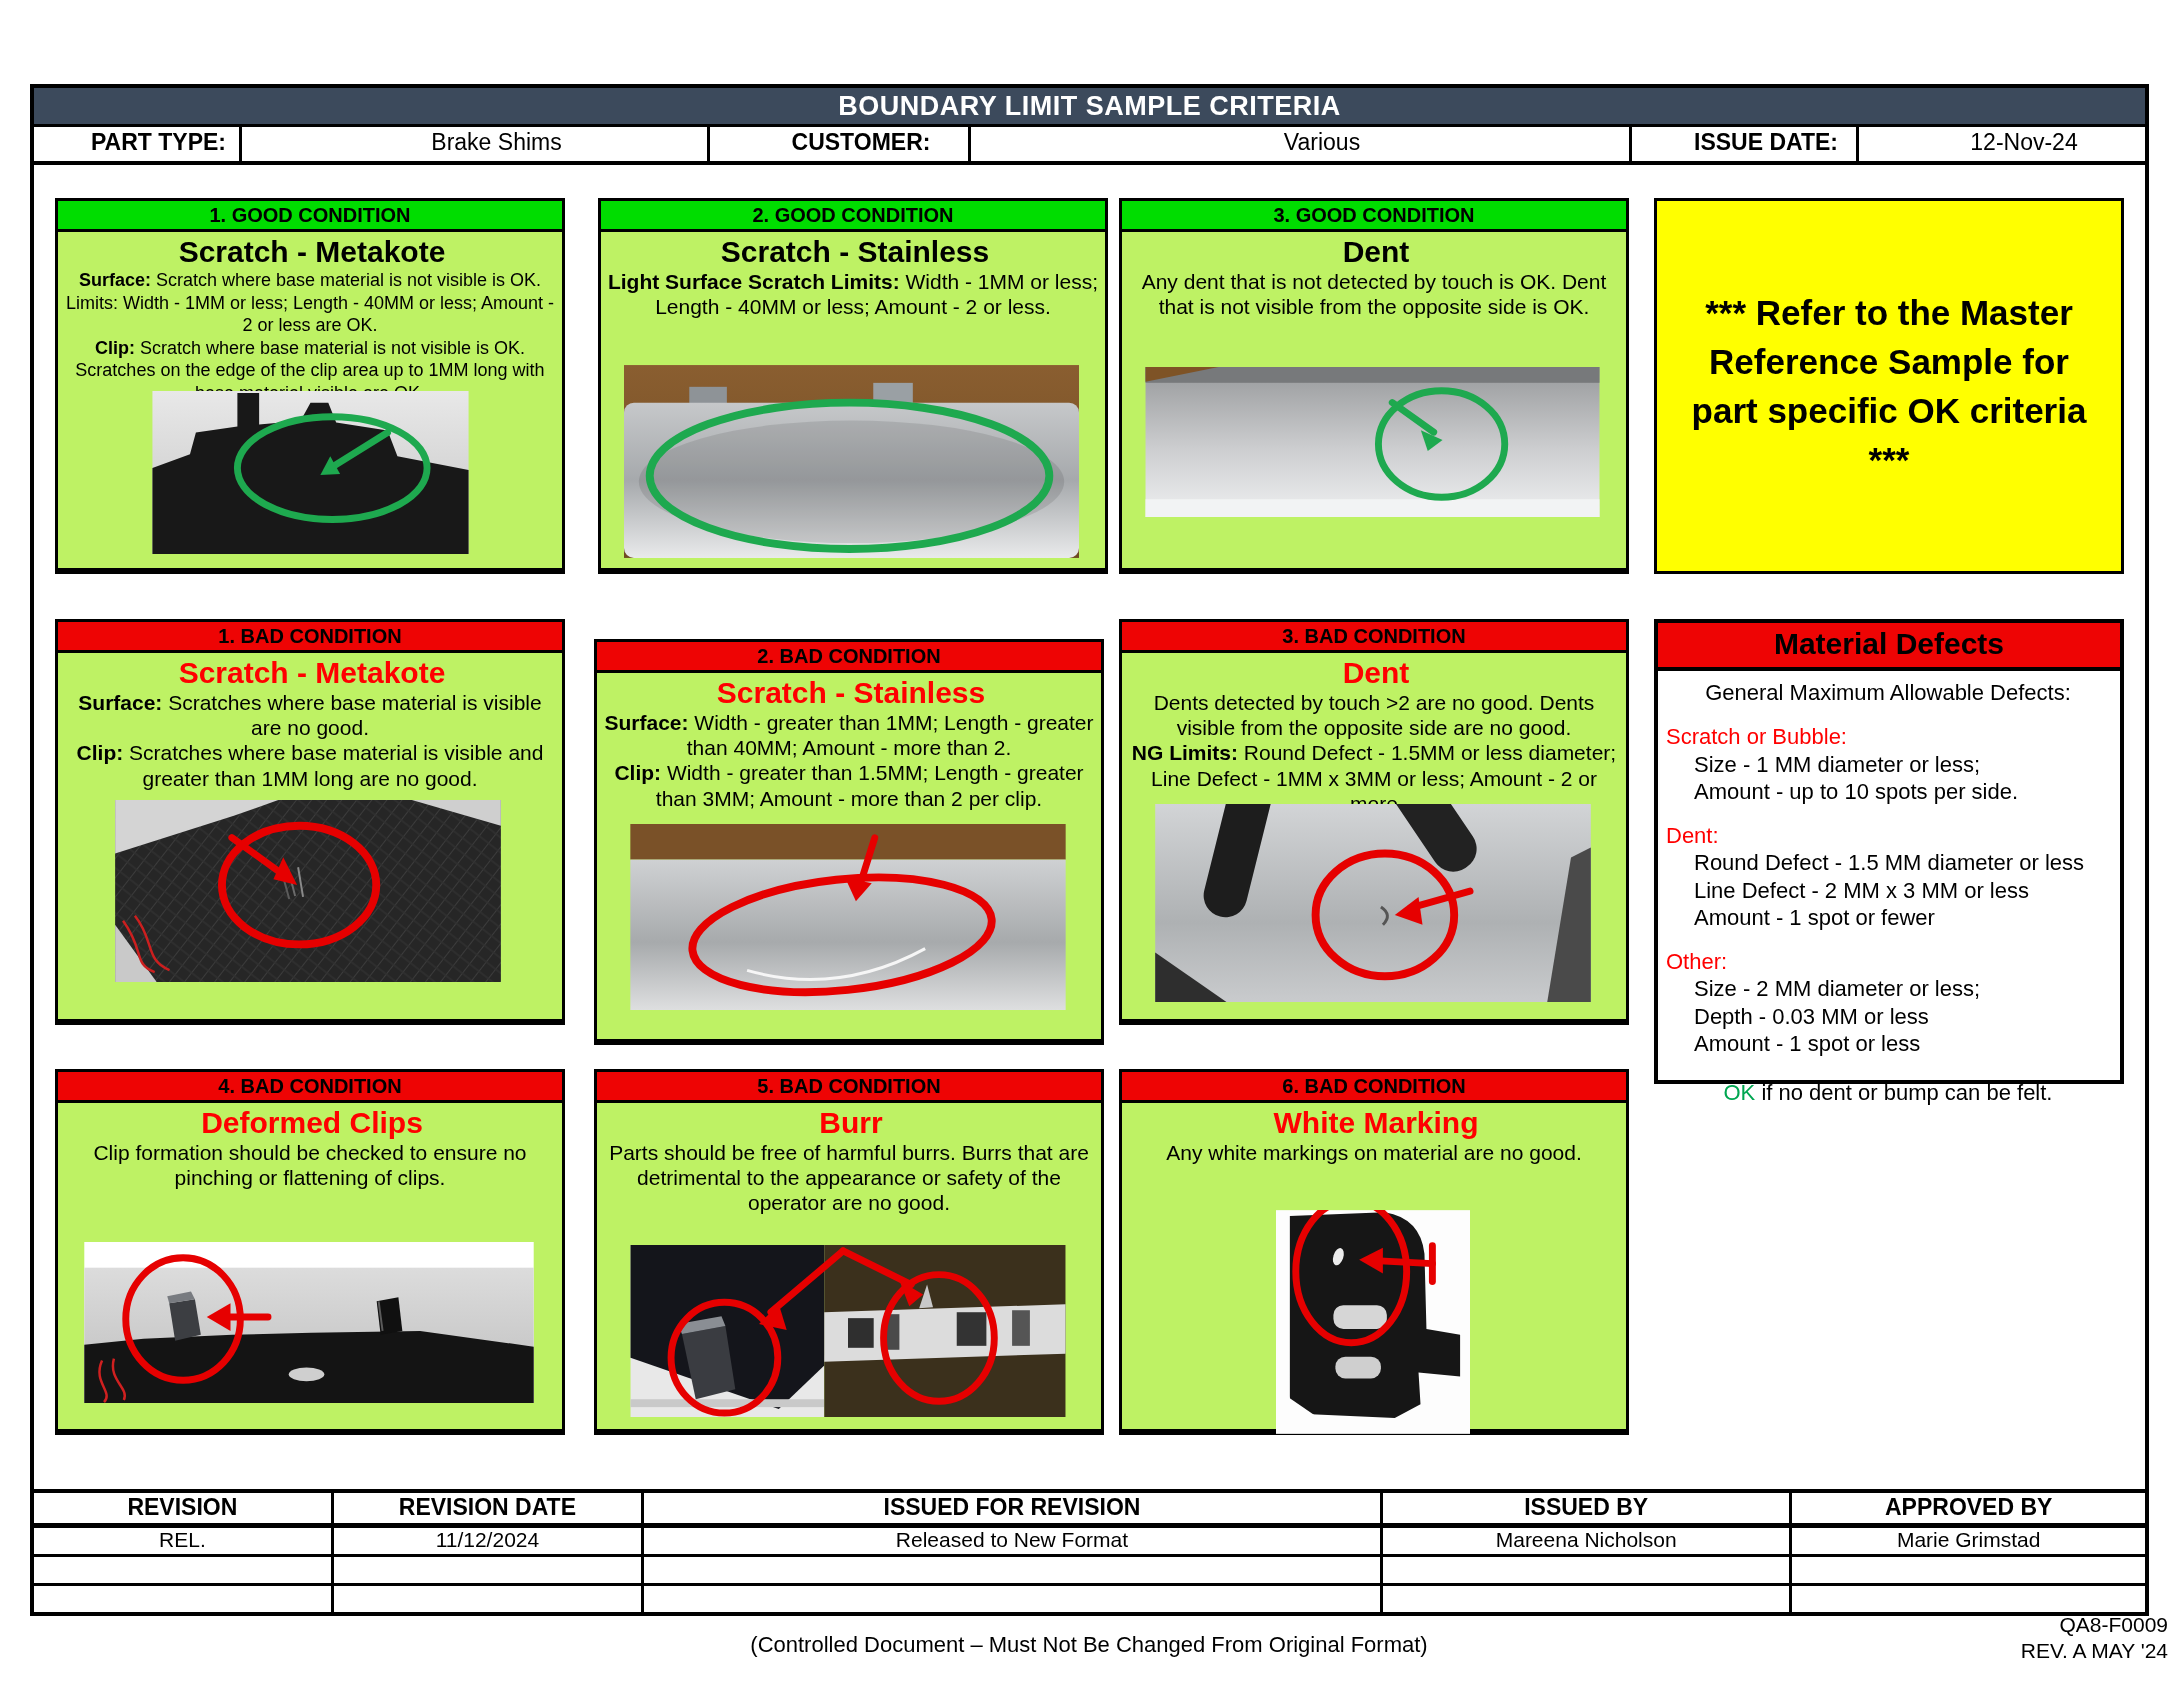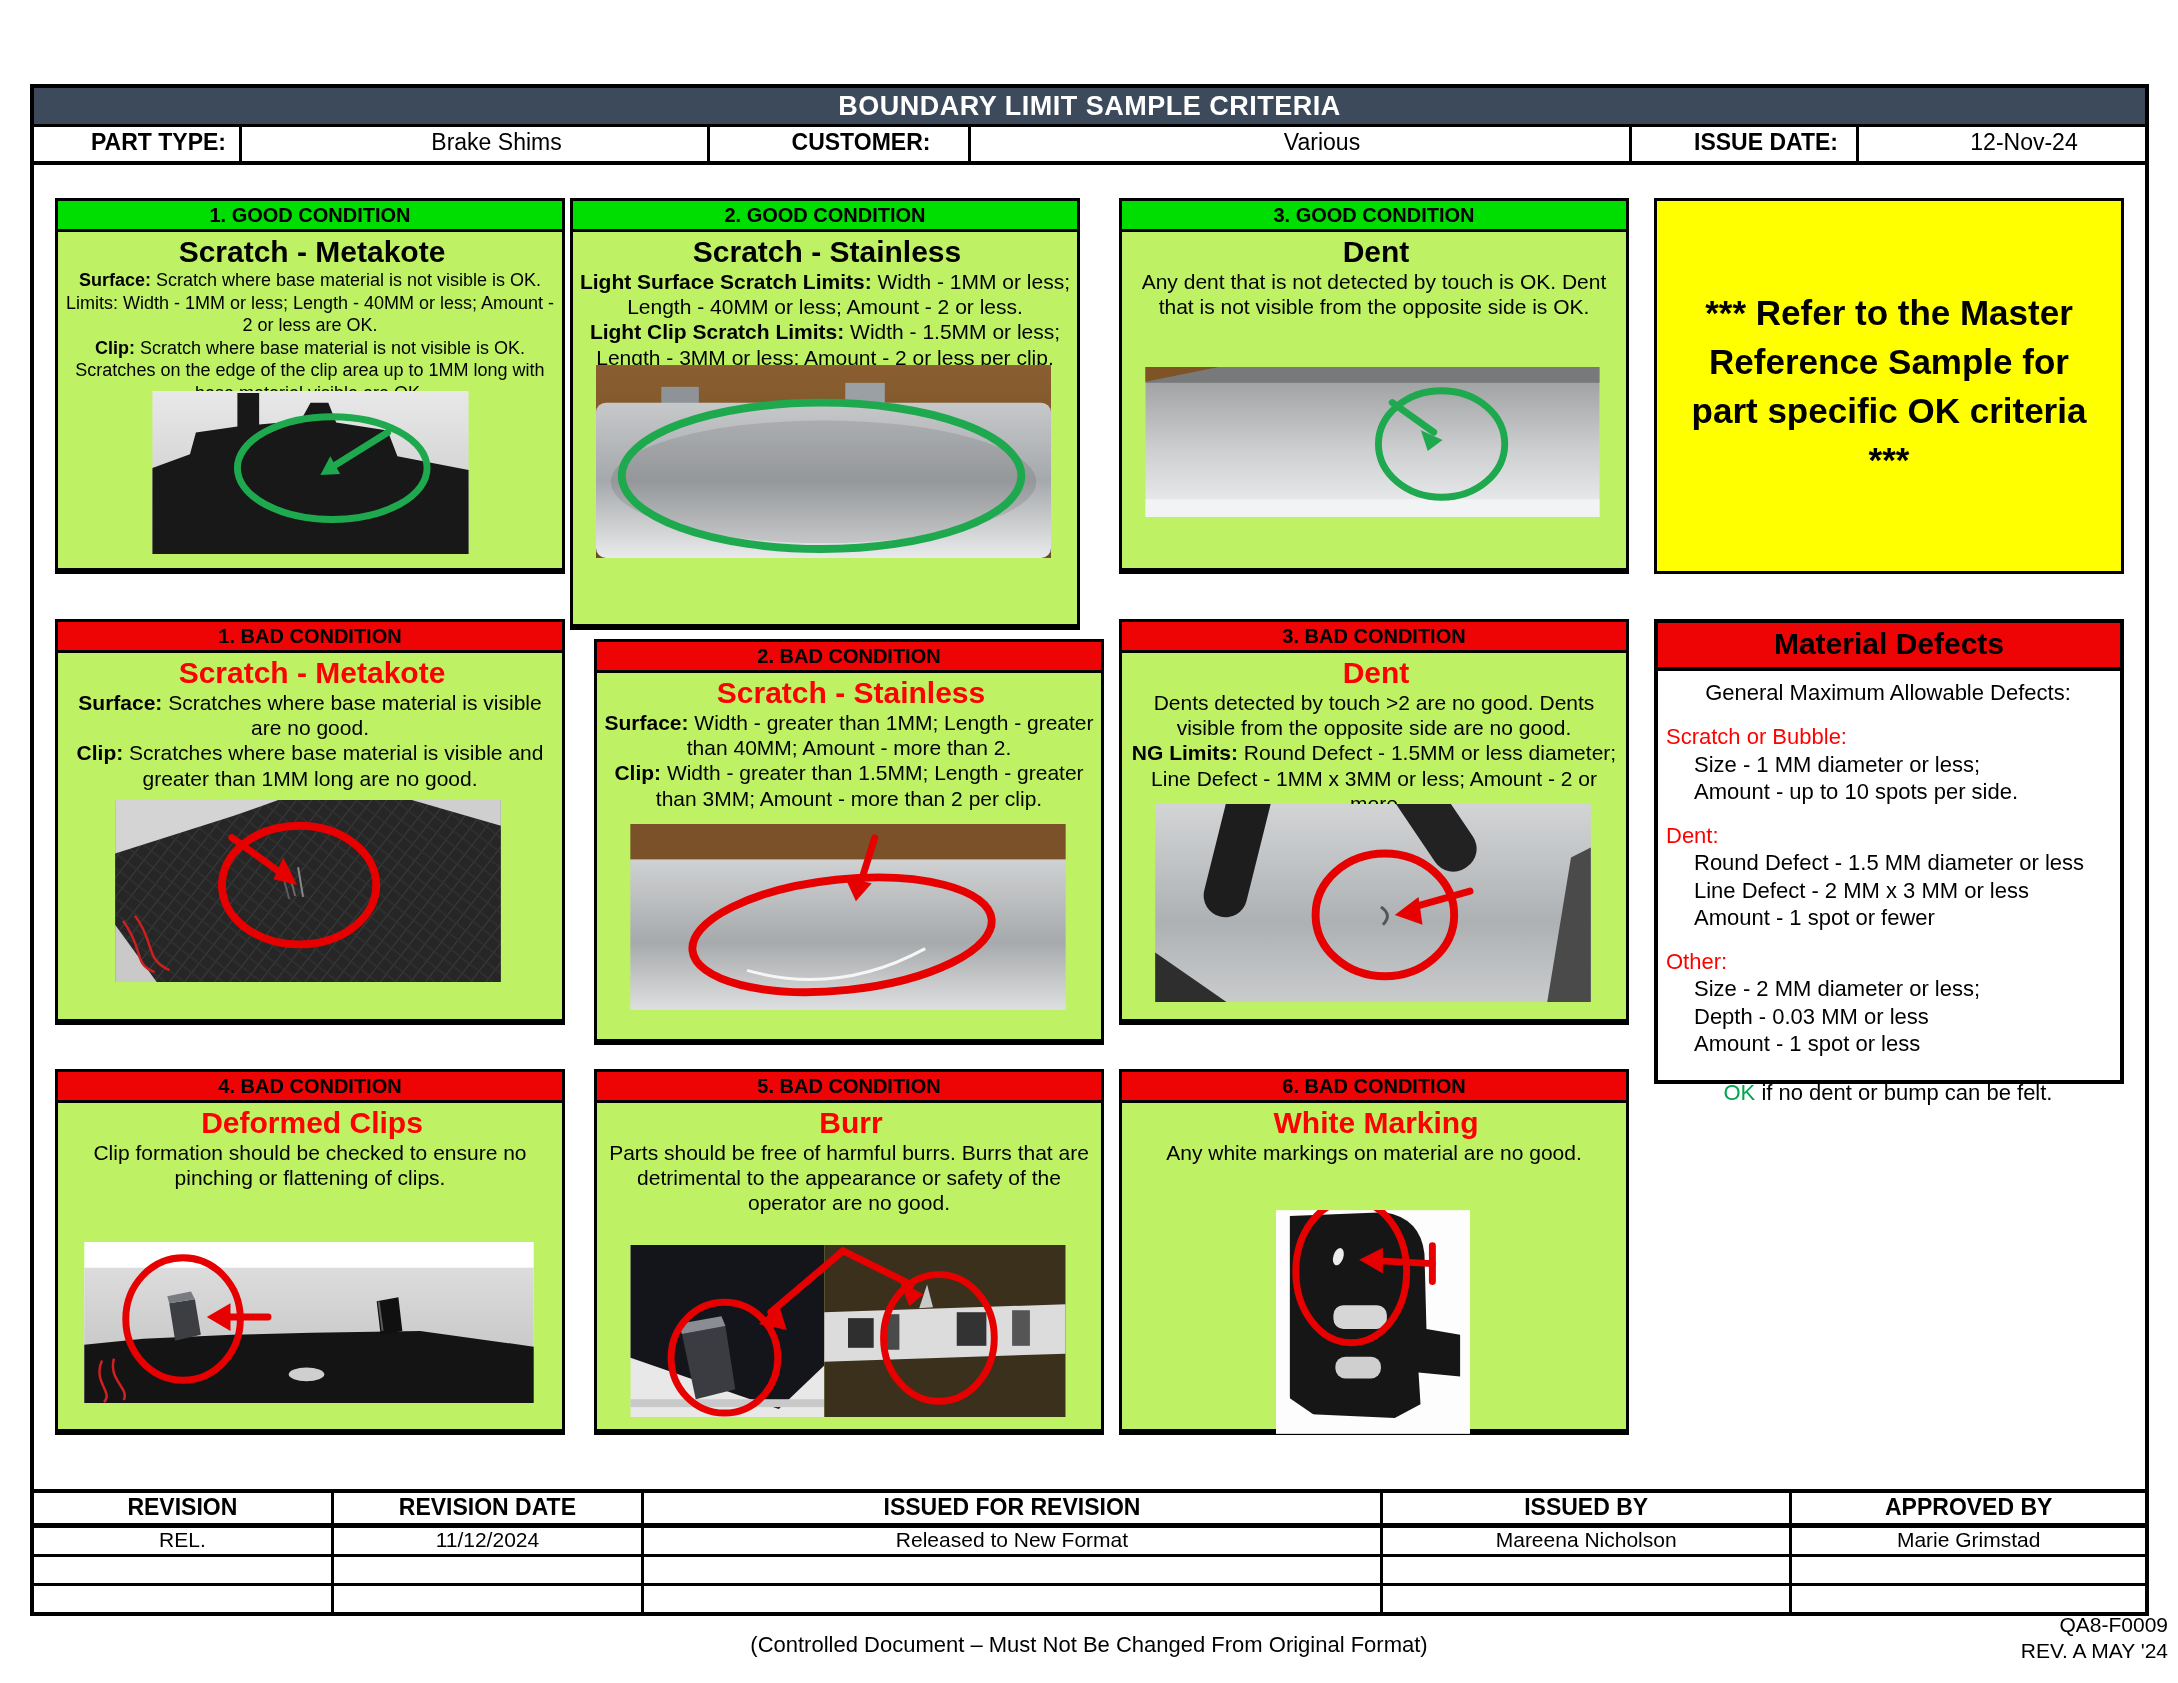--- a/index.html
+++ b/index.html
@@ -85,26 +85,25 @@
               </linearGradient>
             </defs>
           <rect width="320" height="165" fill="url(#pg1)"></rect>
           <path d="M0,78 L38,64 L44,42 L86,36 L86,2 L108,2 L108,34 L150,30 L160,12 L178,12 L186,32 L238,40 L248,66 L320,80 L320,165 L0,165 Z" fill="#181818"></path>
           <ellipse class="gc" cx="182" cy="78" rx="96" ry="52"></ellipse>
           <line class="gl" x1="238" y1="42" x2="185" y2="75"></line>
           <polygon class="gf" points="170,85 190,84 180,66"></polygon>
         </svg>
       </div>
 
-      <div class="card" style="left:536px;top:110px;width:510px;height:432px">
+      <div class="card" style="left:564px;top:110px;width:510px;height:376px">
         <div class="strip good">2. GOOD CONDITION</div>
         <div class="card-title">Scratch - Stainless</div>
         <div class="card-body">
           <p><span style="font-weight: bold;">Light Surface Scratch Limits:</span><span> Width - 1MM or less; Length - 40MM or less; Amount - 2 or less.</span></p>
-          <p><span style="font-weight: bold;">Light Clip Scratch Limits:</span><span> Width - 1.5MM or less; Length - 3MM or less; Amount - 2 or less per clip.</span></p>
         </div>
         <svg class="photo" style="left:23px;top:164px" width="455" height="193" viewBox="0 0 460 195">
           <defs>
             <linearGradient id="pg2w" x1="0" y1="0" x2="0" y2="1">
                 <stop offset="0" stop-color="#8a5e30"></stop>
                 <stop offset="1" stop-color="#6e4a22"></stop>
               </linearGradient>
             <linearGradient id="pg2s" x1="0" y1="0" x2="0" y2="1">
                 <stop offset="0" stop-color="#c6c8ca"></stop>
                 <stop offset="0.5" stop-color="#a6a9ac"></stop>

